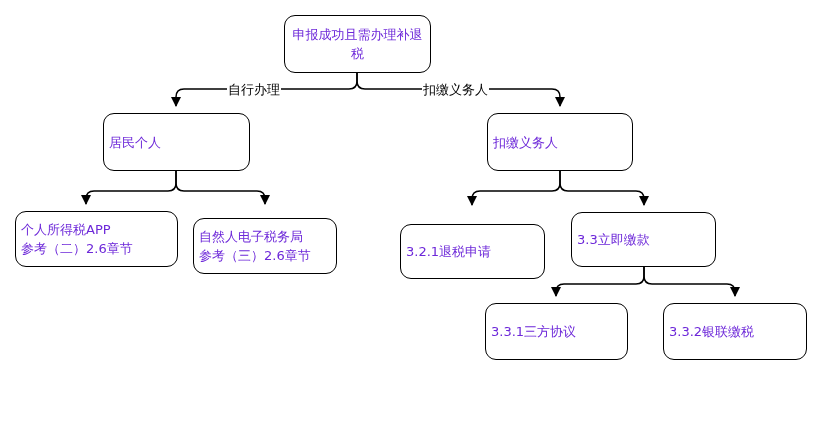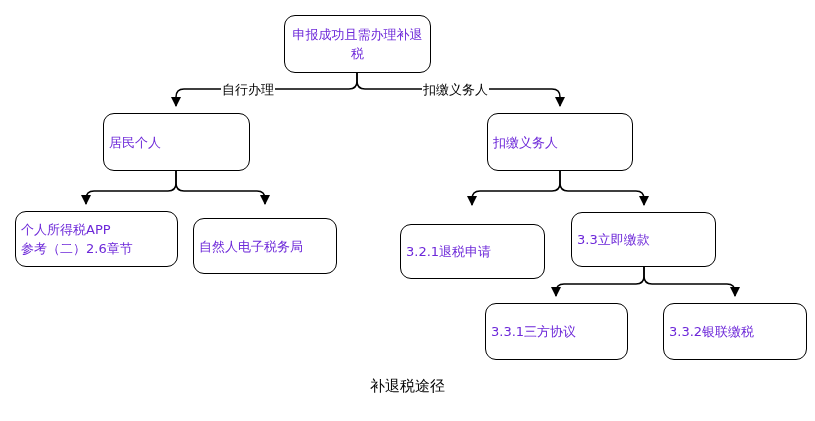--- a/index.html
+++ b/index.html
@@ -49,21 +49,21 @@
   .node-unionpay  { left: 663px; top: 303px; width: 144px; height: 57px; }
   .edge-label {
     position: absolute;
     background: #ffffff;
     color: #000000;
     font-size: 13px;
     line-height: 15px;
     padding: 0 1px;
     white-space: nowrap;
   }
-  .edge-label-left  { left: 221px; top: 82px; }
+  .edge-label-left  { left: 227px; top: 82px; }
   .edge-label-right { left: 422px; top: 82px; }
   .caption {
     position: absolute;
     left: 0;
     top: 377px;
     width: 815px;
     text-align: center;
     font-size: 15px;
     color: #000000;
   }
@@ -106,33 +106,33 @@
     <span>扣缴义务人</span>
   </div>
 
   <div class="node node-app">
     <span>个人所得税APP</span>
     <span>参考（二）2.6章节</span>
   </div>
 
   <div class="node node-etax">
     <span>自然人电子税务局</span>
+    <span>参考（三）2.6章节</span>
   </div>
 
   <div class="node node-refund">
     <span>3.2.1退税申请</span>
   </div>
 
   <div class="node node-paynow">
     <span>3.3立即缴款</span>
   </div>
 
   <div class="node node-tripartite">
     <span>3.3.1三方协议</span>
   </div>
 
   <div class="node node-unionpay">
     <span>3.3.2银联缴税</span>
   </div>
 
-  <div class="caption">补退税途径</div>
 
 </div>
 
 </body></html>

